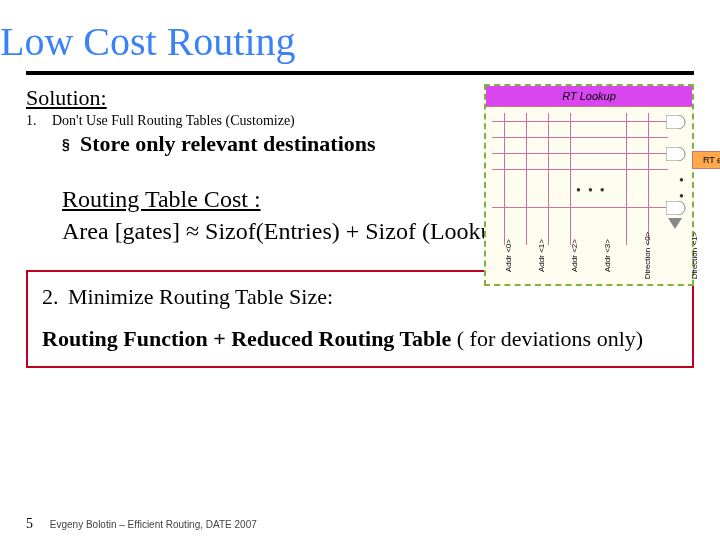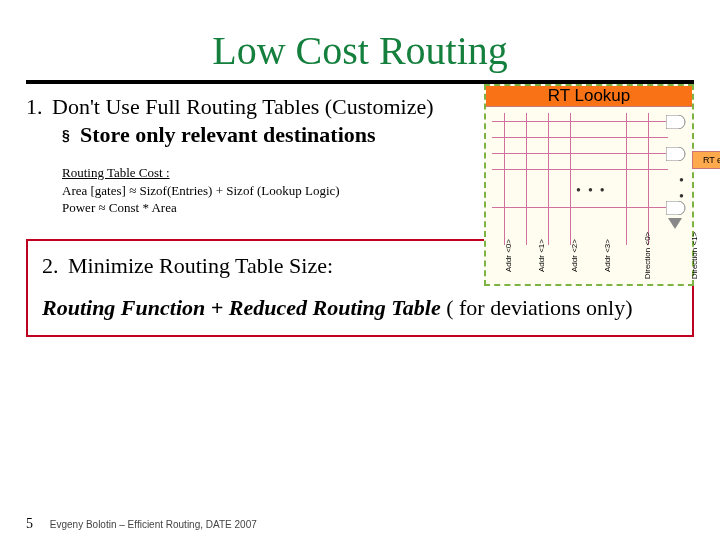--- a/index.html
+++ b/index.html
@@ -7,83 +7,83 @@
     padding: 0;
     width: 720px;
     height: 540px;
     font-family: "Times New Roman", Times, serif;
     background: #fff;
     color: #000;
     position: relative;
     overflow: hidden;
   }
   .title {
-    text-align: center;
+    text-align: left;
     font-size: 40px;
-    color: #15803d;
-    margin-top: 27px;
+    color: #3b82f6;
+    margin-top: 18px;
   }
   .rule {
     height: 4px;
     background: #000;
     margin: 6px 26px 10px 26px;
   }
   .content {
     margin: 0 26px;
     position: relative;
   }
   .solution {
     font-size: 22px;
     text-decoration: underline;
   }
   .num1 {
-    font-size: 22px;
+    font-size: 14px;
     margin-top: 2px;
   }
   .num1 .lead {
     display: inline-block;
     width: 26px;
   }
   .sub {
     font-size: 22px;
     margin-top: 2px;
     font-weight: bold;
   }
   .sub .bullet {
     display: inline-block;
     width: 18px;
     margin-left: 36px;
     font-family: Arial, sans-serif;
     font-size: 14px;
     vertical-align: 2px;
   }
   .rtcost-block {
-    margin-top: 16px;
+    margin-top: 26px;
     margin-left: 36px;
-    font-size: 13px;
+    font-size: 24px;
     line-height: 1.35;
   }
   .rtcost-u { text-decoration: underline; }
   .box2 {
     border: 2px solid #c00020;
     margin: 22px 26px 0 26px;
     padding: 12px 14px 14px 14px;
   }
   .box2 .line1 {
     font-size: 22px;
   }
   .box2 .line1 .lead {
     display: inline-block;
     width: 26px;
   }
   .box2 .line2 {
     margin-top: 16px;
     font-size: 22px;
   }
-  .box2 .line2 .bold { font-style: italic; font-weight: bold; }
+  .box2 .line2 .bold { font-weight: bold; }
   .box2 .line2 .tail { font-size: 22px; }
   .footer {
     position: absolute;
     left: 26px;
     bottom: 8px;
     font-size: 10px;
     font-family: Arial, sans-serif;
     color: #444;
   }
   .footer .pg {
@@ -98,27 +98,28 @@
     position: absolute;
     top: 84px;
     right: 26px;
     width: 210px;
     height: 202px;
     border: 2px dashed #7cb342;
     background: #fffdf0;
     box-sizing: border-box;
   }
   .fig .header {
-    background: #f97316;
+    background: #d946ef;
     height: 20px;
     text-align: center;
-    font-size: 17px;
+    font-size: 11px;
     font-family: Arial, sans-serif;
     line-height: 20px;
     border-bottom: 1px solid #c77;
+    font-style: italic;
   }
   .fig .grid {
     position: relative;
     height: 142px;
   }
   .fig .hl, .fig .vl {
     position: absolute;
     background: #d070a0;
   }
   .fig .hl { height: 1px; left: 6px; right: 24px; }
@@ -161,33 +162,33 @@
     border-top: 11px solid #888;
   }
 </style>
 </head>
 <body>
 
 <div class="title">Low Cost Routing</div>
 <div class="rule"></div>
 
 <div class="content">
+  <div class="solution">Solution:</div>
 
   <div class="num1">
     <span class="lead">1.</span><span>Don't Use Full Routing Tables (Customize)</span>
   </div>
 
   <div class="sub">
     <span class="bullet">§</span><span>Store only relevant destinations</span>
   </div>
 
   <div class="rtcost-block">
     <span class="rtcost-u">Routing Table Cost :</span><br>
     <span>Area [gates] ≈ Sizof(Entries) + Sizof (Lookup Logic)</span><br>
-    <span>Power ≈  Const * Area</span>
   </div>
 </div>
 
 <div class="fig">
   <div class="header">RT Lookup</div>
   <div class="grid">
     <div class="hl" style="top:14px"></div>
     <div class="hl" style="top:30px"></div>
     <div class="hl" style="top:46px"></div>
     <div class="hl" style="top:62px"></div>

